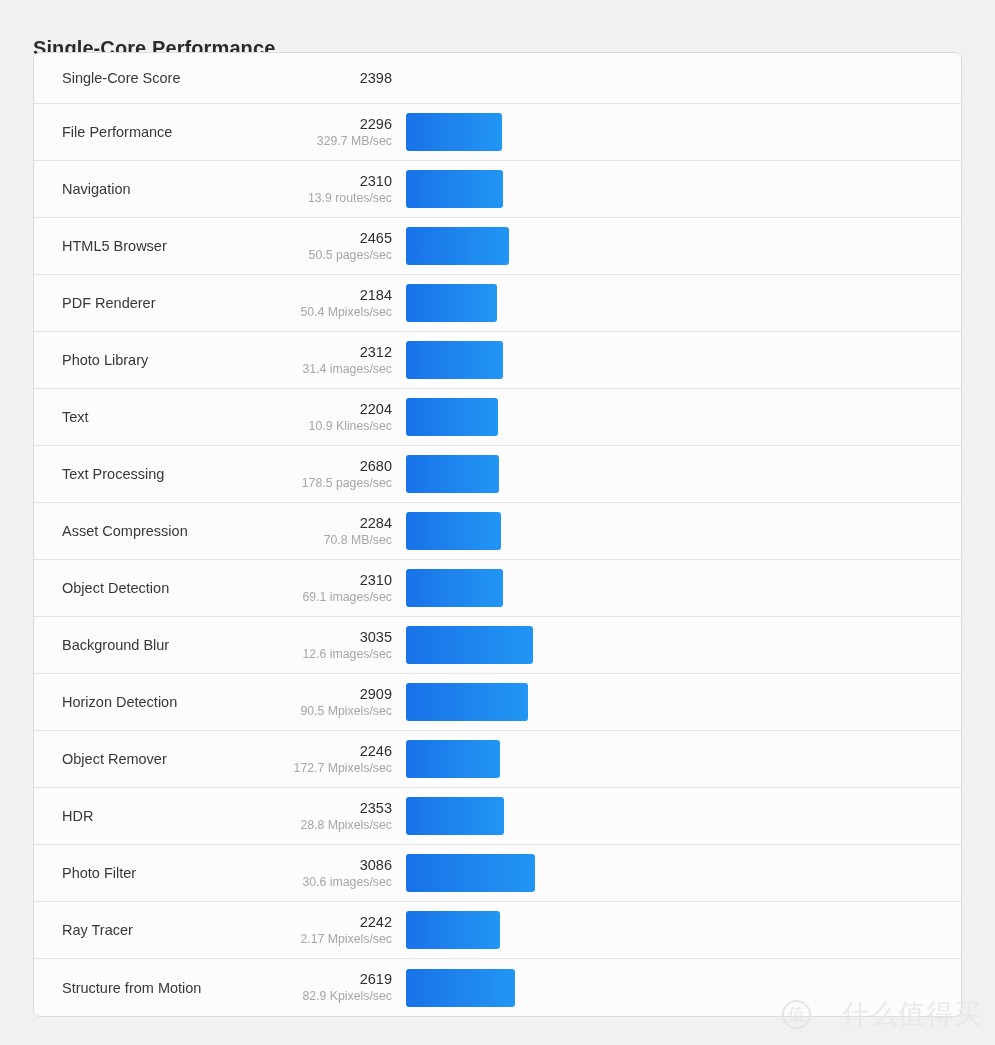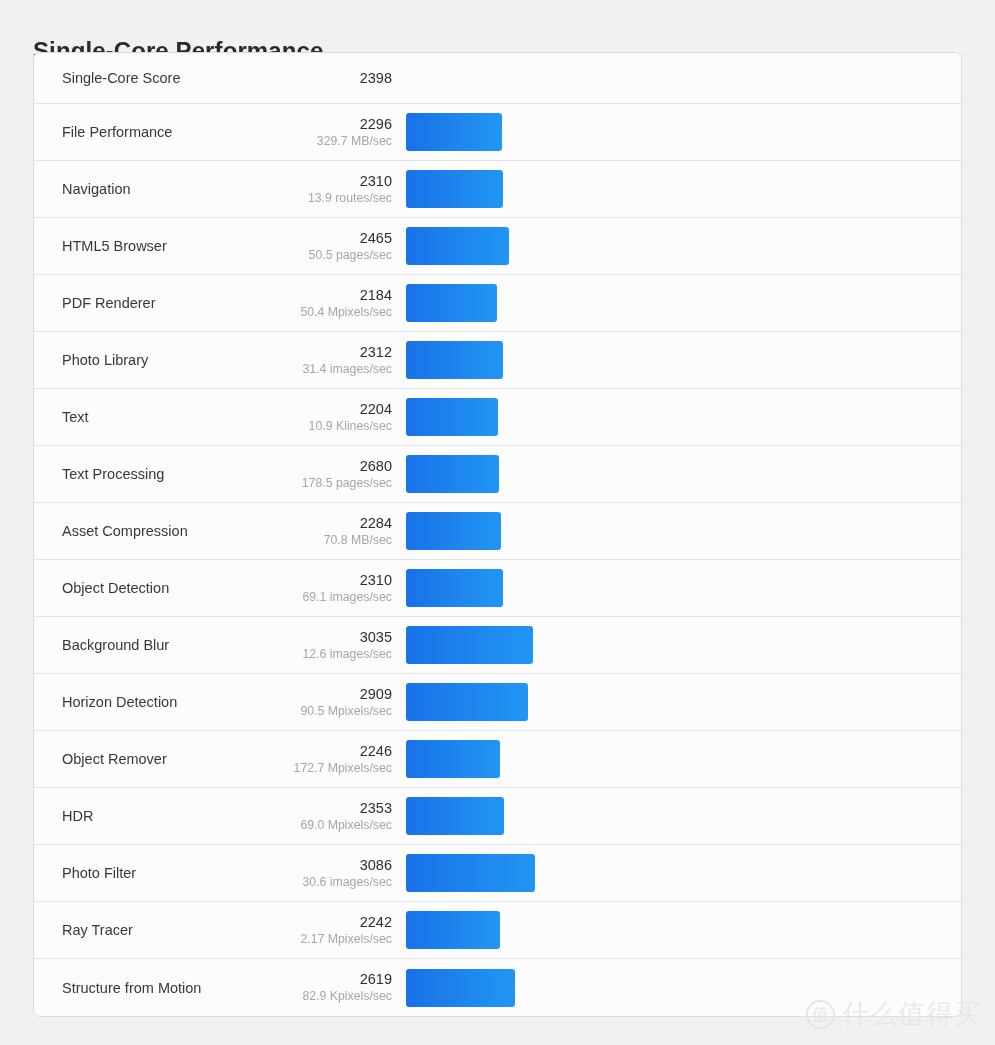--- a/index.html
+++ b/index.html
@@ -14,21 +14,21 @@
     background: #f1f1f1;
     font-family: "Liberation Sans", sans-serif;
     position: relative;
     overflow: hidden;
   }
 
   .page-title {
     position: absolute;
     left: 33px;
     top: 8px;
-    font-size: 24px;
+    font-size: 20px;
     font-weight: bold;
     color: #2b2b2b;
     letter-spacing: 0.1px;
     margin-top: 29px;
   }
 
   .card {
     position: absolute;
     left: 33px;
     top: 52px;
@@ -114,20 +114,21 @@
     font-size: 17px;
     line-height: 25px;
     text-align: center;
     font-family: "DejaVu Sans", sans-serif;
   }
   .watermark-text {
     font-size: 27px;
     color: #e6e6e6;
     font-family: "DejaVu Sans", sans-serif;
     letter-spacing: 1px;
+    margin-left: 24px;
   }
 </style>
 </head>
 <body>
 
 <h1 class="page-title">Single-Core Performance</h1>
 
 <div class="card">
 
   <div class="row summary">
@@ -255,21 +256,21 @@
           <div class="row-rate">172.7 Mpixels/sec</div>
         </div>
         <div class="bar-track">
           <div class="bar" style="width: 93.89px;"></div>
         </div>
       </div>
       <div class="row">
         <div class="row-label">HDR</div>
         <div class="row-values">
           <div class="row-score">2353</div>
-          <div class="row-rate">69.0 Mpixels/sec</div>
+          <div class="row-rate">28.8 Mpixels/sec</div>
         </div>
         <div class="bar-track">
           <div class="bar" style="width: 98.36px;"></div>
         </div>
       </div>
       <div class="row">
         <div class="row-label">Photo Filter</div>
         <div class="row-values">
           <div class="row-score">3086</div>
           <div class="row-rate">30.6 images/sec</div>

